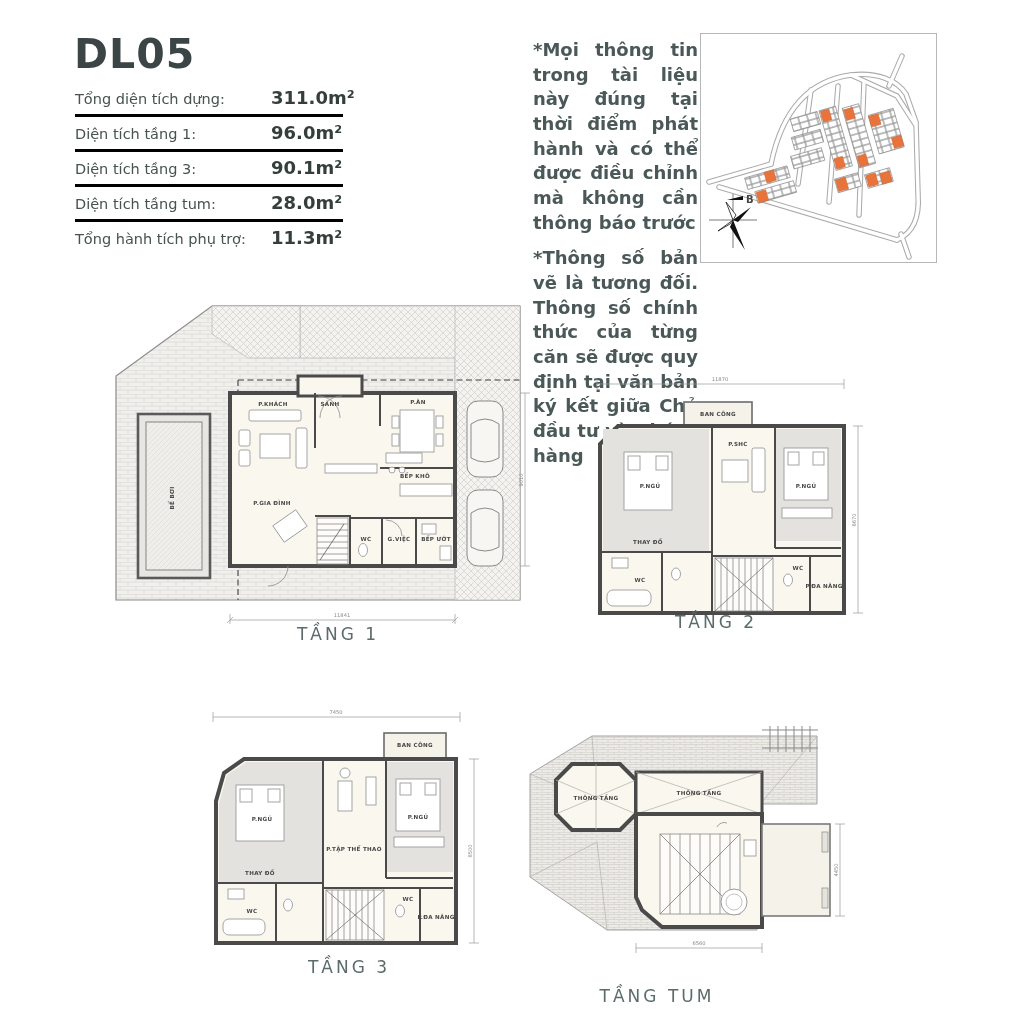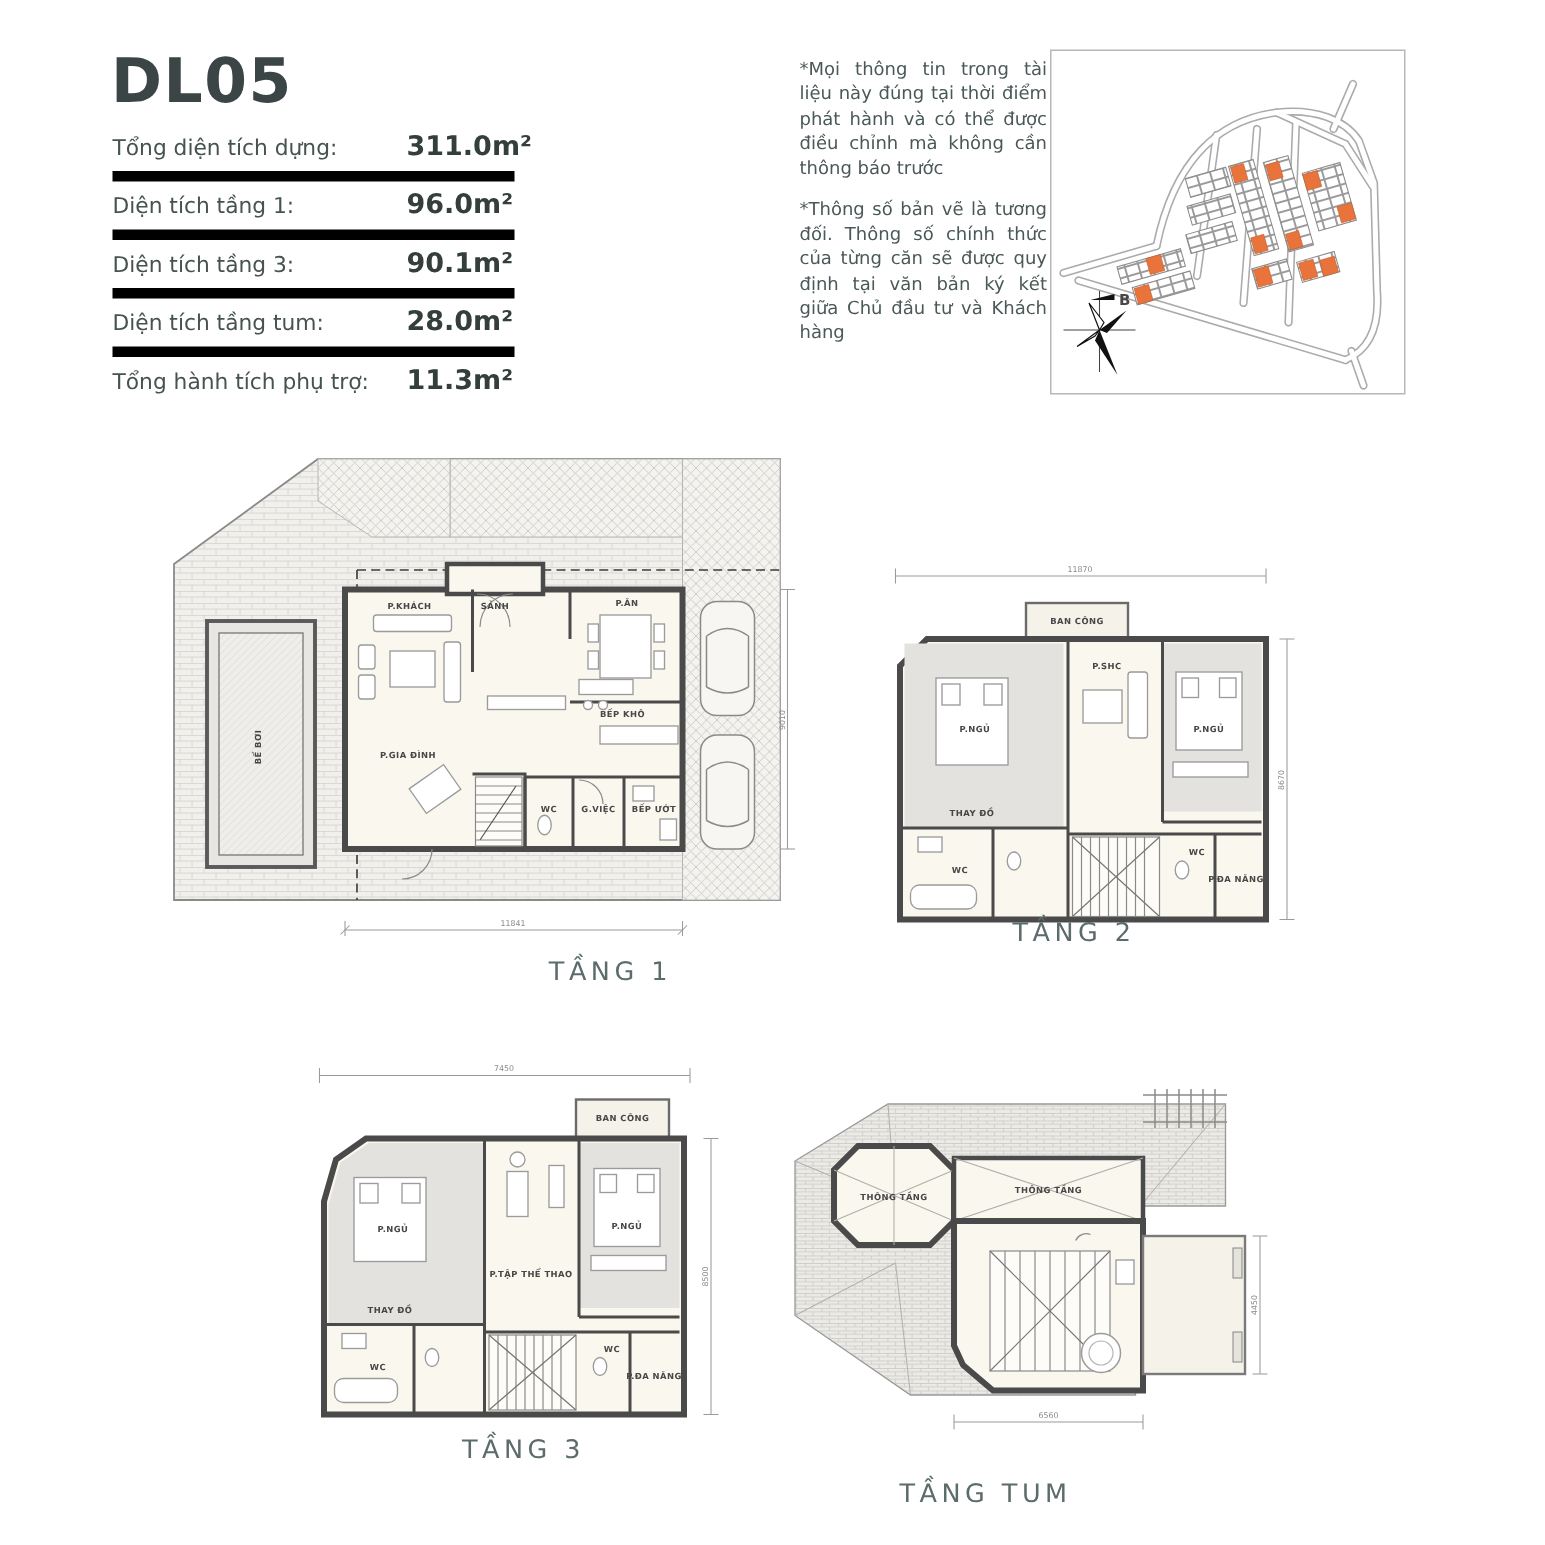--- a/index.html
+++ b/index.html
@@ -5,33 +5,33 @@
   html,body{margin:0;padding:0;}
   body{
     width:1030px;height:1030px;position:relative;background:#ffffff;
     font-family:"DejaVu Sans","Liberation Sans",sans-serif;color:#3d4848;
     overflow:hidden;
   }
   .abs{position:absolute;}
   
   .unit-code{left:74px;top:30px;font-size:41px;font-weight:800;color:#3b4545;letter-spacing:1px;}
   .area-table{left:75px;top:82px;width:268px;}
-  .area-row{display:flex;align-items:baseline;padding:5px 0 6px 0;border-bottom:7px solid #000000;}
+  .area-row{display:flex;align-items:baseline;padding:5px 0 6px 0;border-bottom:3px solid #000000;}
   .area-row:last-child{border-bottom:none;}
   .area-label{flex:1;font-size:14.5px;color:#46534f;}
   .area-value{width:72px;font-size:18px;font-weight:700;color:#343f3c;}
   
-  .disclaimer{left:533px;top:38px;width:165px;font-size:12px;line-height:1.37;
-    color:#4b5858;text-align:justify;}
+  .disclaimer{left:533px;top:38px;width:165px;font-size:18px;line-height:1.37;
+    color:#4b5858;text-align:justify;font-weight:bold;}
   .disclaimer p{margin:0 0 11px 0;}
   
   .site-map{left:700px;top:33px;width:235px;height:228px;border:1px solid #b7b7b7;background:#fff;}
   
   .plan-caption{font-size:17px;letter-spacing:3px;color:#5c6b6b;text-align:center;width:220px;}
-  .cap1{left:228px;top:638px;text-align:right;}
+  .cap1{left:228px;top:624px;}
   .cap2{left:606px;top:612px;}
   .cap3{left:239px;top:957px;}
   .cap4{left:547px;top:957px;margin-top:29px;}
   
   svg text{font-family:"DejaVu Sans","Liberation Sans",sans-serif;fill:#474747;}
   .roomlbl{font-size:5.6px;font-weight:700;letter-spacing:0.3px;}
   .dimlbl{font-size:5.2px;fill:#8a8a8a;font-weight:400;}
 </style>
 </head>
 <body>

